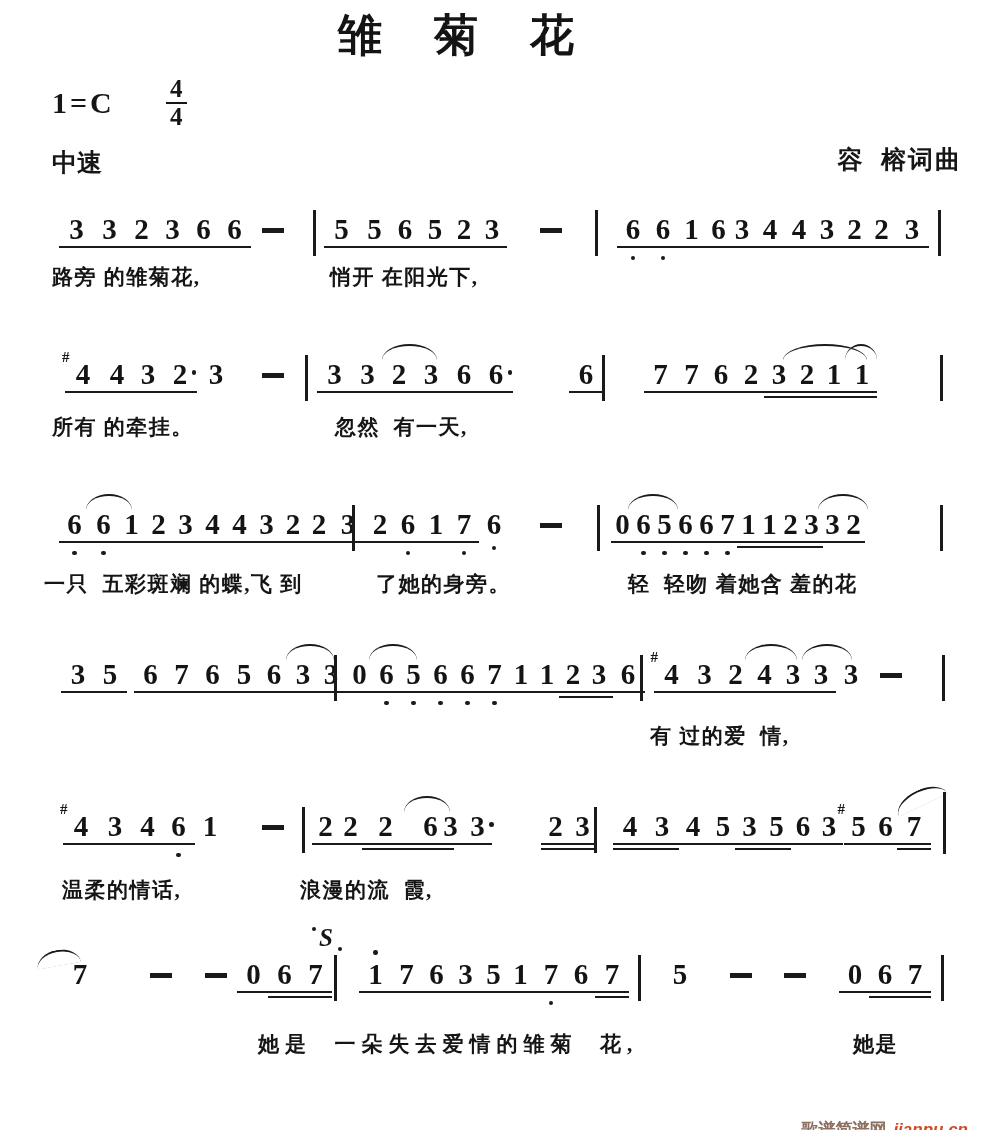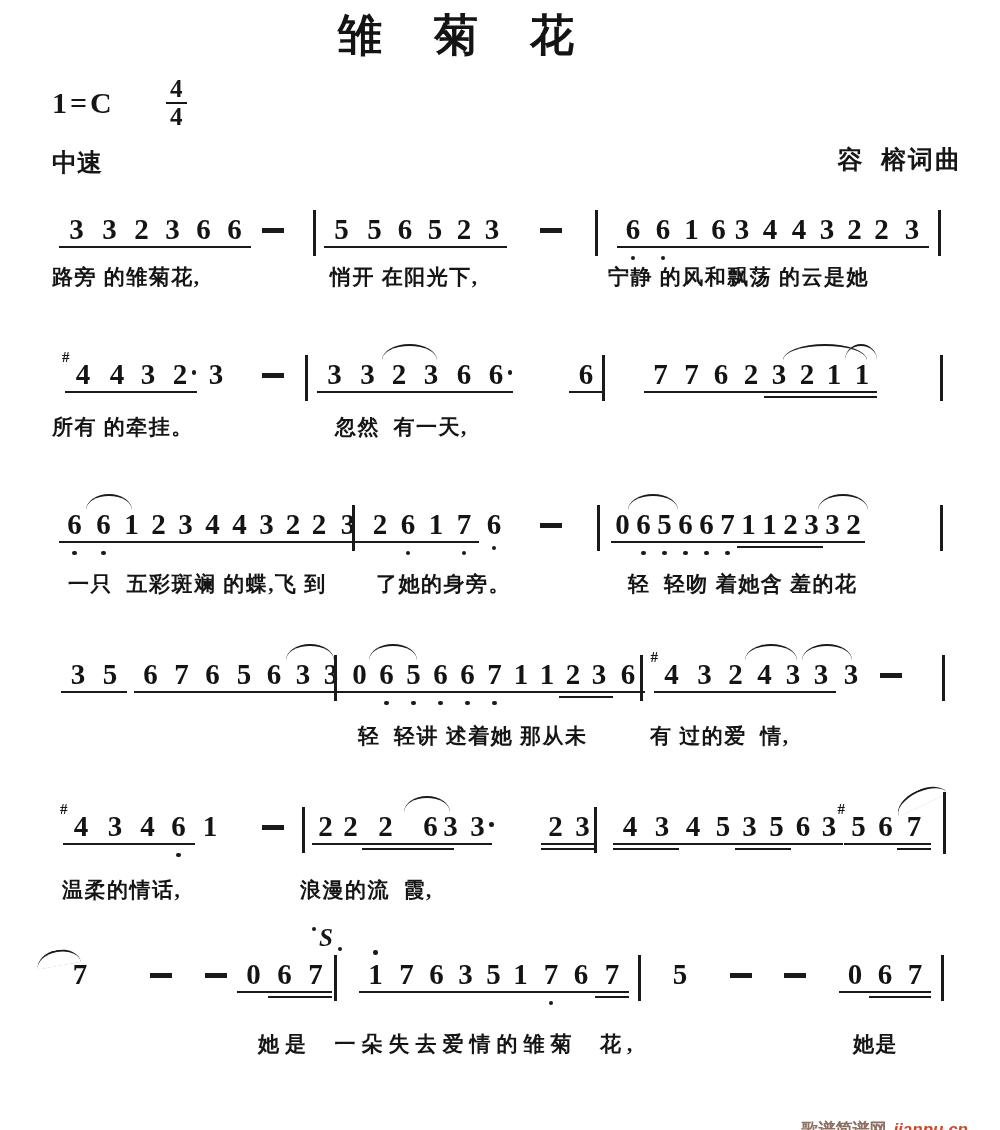--- a/index.html
+++ b/index.html
@@ -77,21 +77,20 @@
         <div class="barl" style="left: 595px;"></div>
         <div class="grp" style="left: 618px;"><span class="tok" style="width: 30px;"><b class="num">6</b><i class="ul" style="bottom: 3px;"></i><i class="od" style="bottom: -9px;"></i></span><span class="tok" style="width: 30px;"><b class="num">6</b><i class="ul" style="bottom: 3px;"></i><i class="od" style="bottom: -9px;"></i></span></div>
         <div class="grp" style="left: 678px;"><span class="tok" style="width: 27px;"><b class="num">1</b><i class="ul" style="bottom: 3px;"></i></span><span class="tok" style="width: 27px;"><b class="num">6</b><i class="ul" style="bottom: 3px;"></i></span></div>
         <div class="grp" style="left: 728px;"><span class="tok" style="width: 28px;"><b class="num">3</b><i class="ul" style="bottom: 3px;"></i></span><span class="tok" style="width: 28px;"><b class="num">4</b><i class="ul" style="bottom: 3px;"></i></span></div>
         <div class="grp" style="left: 785px;"><span class="tok" style="width: 28px;"><b class="num">4</b><i class="ul" style="bottom: 3px;"></i></span><span class="tok" style="width: 28px;"><b class="num">3</b><i class="ul" style="bottom: 3px;"></i></span></div>
         <div class="grp" style="left: 841px;"><span class="tok" style="width: 27px;"><b class="num">2</b><i class="ul" style="bottom: 3px;"></i></span><span class="tok" style="width: 27px;"><b class="num">2</b><i class="ul" style="bottom: 3px;"></i></span></div>
         <div class="grp" style="left: 896px;"><span class="tok" style="width: 32px;"><b class="num">3</b><i class="ul" style="bottom: 3px;"></i></span></div>
         <div class="barl" style="left: 938px;"></div>
         <div class="lyr" style="left: 52px; top: 50px;">路旁 的雏菊花,</div>
         <div class="lyr" style="left: 330px; top: 50px;">悄开 在阳光下,</div>
-        <div class="lyr" style="left: 608px; top: 50px;">宁静 的风和飘荡 的云是她</div>
       </div>
       <div class="sline" style="top: 358px;">
         <div class="grp" style="left: 66px;"><span class="tok" style="width: 34px;"><i class="sharp">#</i><b class="num">4</b><i class="ul" style="bottom: 3px;"></i></span><span class="tok" style="width: 34px;"><b class="num">4</b><i class="ul" style="bottom: 3px;"></i></span></div>
         <div class="grp" style="left: 132px;"><span class="tok" style="width: 32px;"><b class="num">3</b><i class="ul" style="bottom: 3px;"></i></span><span class="tok" style="width: 32px;"><b class="num">2</b><i class="adot"></i><i class="ul" style="bottom: 3px;"></i></span></div>
         <div class="grp" style="left: 200px;"><span class="tok" style="width: 32px;"><b class="num">3</b></span></div>
         <div class="dashn" style="left: 262px;"></div>
         <div class="barl" style="left: 305px;"></div>
         <div class="grp" style="left: 318px;"><span class="tok" style="width: 33px;"><b class="num">3</b><i class="ul" style="bottom: 3px;"></i></span><span class="tok" style="width: 33px;"><b class="num">3</b><i class="ul" style="bottom: 3px;"></i></span></div>
         <div class="slur" style="left: 382px; width: 55px;"></div>
         <div class="grp" style="left: 383px;"><span class="tok" style="width: 32px;"><b class="num">2</b><i class="ul" style="bottom: 3px;"></i></span><span class="tok" style="width: 32px;"><b class="num">3</b><i class="ul" style="bottom: 3px;"></i></span></div>
@@ -124,21 +123,21 @@
         <div class="barl" style="left: 597px;"></div>
         <div class="grp" style="left: 612px;"><span class="tok" style="width: 21px;"><b class="num">0</b><i class="ul" style="bottom: 3px;"></i></span><span class="tok" style="width: 21px;"><b class="num">6</b><i class="ul" style="bottom: 3px;"></i><i class="od" style="bottom: -9px;"></i></span></div>
         <div class="slur" style="left: 628px; width: 50px;"></div>
         <div class="grp" style="left: 654px;"><span class="tok" style="width: 21px;"><b class="num">5</b><i class="ul" style="bottom: 3px;"></i><i class="od" style="bottom: -9px;"></i></span><span class="tok" style="width: 21px;"><b class="num">6</b><i class="ul" style="bottom: 3px;"></i><i class="od" style="bottom: -9px;"></i></span></div>
         <div class="grp" style="left: 696px;"><span class="tok" style="width: 21px;"><b class="num">6</b><i class="ul" style="bottom: 3px;"></i><i class="od" style="bottom: -9px;"></i></span><span class="tok" style="width: 21px;"><b class="num">7</b><i class="ul" style="bottom: 3px;"></i><i class="od" style="bottom: -9px;"></i></span></div>
         <div class="grp" style="left: 738px;"><span class="tok" style="width: 21px;"><b class="num">1</b><i class="ul" style="bottom: 3px;"></i><i class="ul" style="bottom: -2px;"></i></span><span class="tok" style="width: 21px;"><b class="num">1</b><i class="ul" style="bottom: 3px;"></i><i class="ul" style="bottom: -2px;"></i></span></div>
         <div class="grp" style="left: 780px;"><span class="tok" style="width: 21px;"><b class="num">2</b><i class="ul" style="bottom: 3px;"></i><i class="ul" style="bottom: -2px;"></i></span><span class="tok" style="width: 21px;"><b class="num">3</b><i class="ul" style="bottom: 3px;"></i><i class="ul" style="bottom: -2px;"></i></span></div>
         <div class="grp" style="left: 822px;"><span class="tok" style="width: 21px;"><b class="num">3</b><i class="ul" style="bottom: 3px;"></i></span><span class="tok" style="width: 21px;"><b class="num">2</b><i class="ul" style="bottom: 3px;"></i></span></div>
         <div class="slur" style="left: 818px; width: 50px;"></div>
         <div class="barl" style="left: 940px;"></div>
-        <div class="lyr" style="left: 68px; top: 62px;">一只  五彩斑斓 的蝶,飞 到</div>
+        <div class="lyr" style="left: 44px; top: 62px;">一只  五彩斑斓 的蝶,飞 到</div>
         <div class="lyr" style="left: 376px; top: 62px;">了她的身旁。</div>
         <div class="lyr" style="left: 628px; top: 62px;">轻  轻吻 着她含 羞的花</div>
       </div>
       <div class="sline" style="top: 658px;">
         <div class="grp" style="left: 62px;"><span class="tok" style="width: 32px;"><b class="num">3</b><i class="ul" style="bottom: 3px;"></i></span><span class="tok" style="width: 32px;"><b class="num">5</b><i class="ul" style="bottom: 3px;"></i></span></div>
         <div class="grp" style="left: 135px;"><span class="tok" style="width: 31px;"><b class="num">6</b><i class="ul" style="bottom: 3px;"></i></span><span class="tok" style="width: 31px;"><b class="num">7</b><i class="ul" style="bottom: 3px;"></i></span><span class="tok" style="width: 31px;"><b class="num">6</b><i class="ul" style="bottom: 3px;"></i></span></div>
         <div class="grp" style="left: 229px;"><span class="tok" style="width: 30px;"><b class="num">5</b><i class="ul" style="bottom: 3px;"></i></span><span class="tok" style="width: 30px;"><b class="num">6</b><i class="ul" style="bottom: 3px;"></i></span></div>
         <div class="grp" style="left: 289px;"><span class="tok" style="width: 28px;"><b class="num">3</b><i class="ul" style="bottom: 3px;"></i></span><span class="tok" style="width: 28px;"><b class="num">3</b><i class="ul" style="bottom: 3px;"></i></span></div>
         <div class="slur" style="left: 286px; width: 48px;"></div>
         <div class="barl" style="left: 334px;"></div>
@@ -151,21 +150,20 @@
         <div class="grp" style="left: 612px;"><span class="tok" style="width: 32px;"><b class="num">6</b><i class="ul" style="bottom: 3px;"></i></span></div>
         <div class="barl" style="left: 640px;"></div>
         <div class="grp" style="left: 655px;"><span class="tok" style="width: 33px;"><i class="sharp">#</i><b class="num">4</b><i class="ul" style="bottom: 3px;"></i></span><span class="tok" style="width: 33px;"><b class="num">3</b><i class="ul" style="bottom: 3px;"></i></span></div>
         <div class="grp" style="left: 721px;"><span class="tok" style="width: 29px;"><b class="num">2</b><i class="ul" style="bottom: 3px;"></i></span><span class="tok" style="width: 29px;"><b class="num">4</b><i class="ul" style="bottom: 3px;"></i></span></div>
         <div class="grp" style="left: 779px;"><span class="tok" style="width: 28px;"><b class="num">3</b><i class="ul" style="bottom: 3px;"></i></span><span class="tok" style="width: 28px;"><b class="num">3</b><i class="ul" style="bottom: 3px;"></i></span></div>
         <div class="grp" style="left: 835px;"><span class="tok" style="width: 32px;"><b class="num">3</b></span></div>
         <div class="slur" style="left: 745px; width: 52px;"></div>
         <div class="slur" style="left: 802px; width: 50px;"></div>
         <div class="dashn" style="left: 880px;"></div>
         <div class="barl" style="left: 942px;"></div>
-        <div class="lyr" style="left: 358px; top: 64px;">轻  轻讲 述着她 那从未</div>
         <div class="lyr" style="left: 650px; top: 64px;">有 过的爱  情,</div>
       </div>
       <div class="sline" style="top: 810px;">
         <div class="grp" style="left: 64px;"><span class="tok" style="width: 34px;"><i class="sharp">#</i><b class="num">4</b><i class="ul" style="bottom: 3px;"></i></span><span class="tok" style="width: 34px;"><b class="num">3</b><i class="ul" style="bottom: 3px;"></i></span></div>
         <div class="grp" style="left: 132px;"><span class="tok" style="width: 31px;"><b class="num">4</b><i class="ul" style="bottom: 3px;"></i></span><span class="tok" style="width: 31px;"><b class="num">6</b><i class="ul" style="bottom: 3px;"></i><i class="od" style="bottom: -9px;"></i></span></div>
         <div class="grp" style="left: 194px;"><span class="tok" style="width: 32px;"><b class="num">1</b></span></div>
         <div class="dashn" style="left: 262px;"></div>
         <div class="barl" style="left: 302px;"></div>
         <div class="grp" style="left: 313px;"><span class="tok" style="width: 25px;"><b class="num">2</b><i class="ul" style="bottom: 3px;"></i></span><span class="tok" style="width: 25px;"><b class="num">2</b><i class="ul" style="bottom: 3px;"></i></span></div>
         <div class="grp" style="left: 363px;"><span class="tok" style="width: 45px;"><b class="num">2</b><i class="ul" style="bottom: 3px;"></i><i class="ul" style="bottom: -2px;"></i></span><span class="tok" style="width: 45px;"><b class="num">6</b><i class="ul" style="bottom: 3px;"></i><i class="ul" style="bottom: -2px;"></i></span></div>

